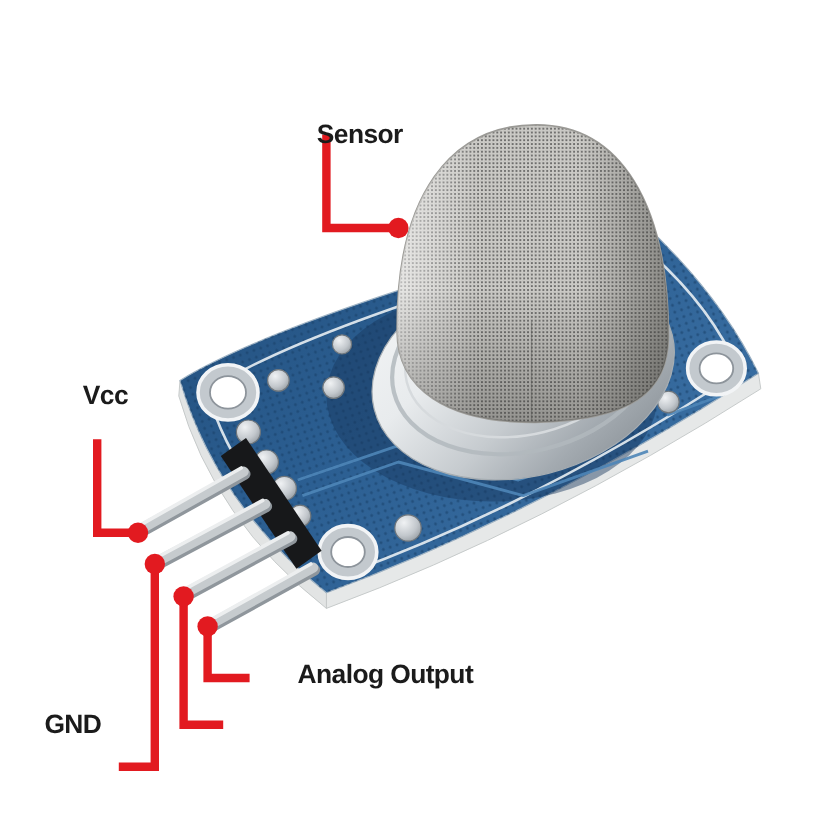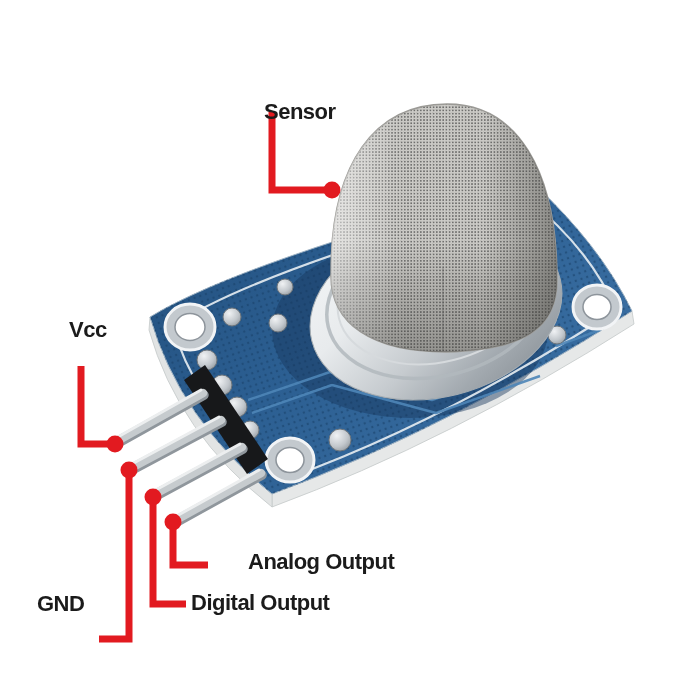--- a/index.html
+++ b/index.html
@@ -176,15 +176,14 @@
       <circle cx="115" cy="444" r="8.5"></circle>
       <circle cx="129" cy="470" r="8.5"></circle>
       <circle cx="153" cy="497" r="8.5"></circle>
       <circle cx="173" cy="522" r="8.5"></circle>
     </g>
   </svg>
 
   <div class="ann-label lbl-sensor">Sensor</div>
   <div class="ann-label lbl-vcc">Vcc</div>
   <div class="ann-label lbl-gnd">GND</div>
-  <div class="ann-label lbl-digital">Digital Output</div>
   <div class="ann-label lbl-analog">Analog Output</div>
 </div>
 
 </body></html>

